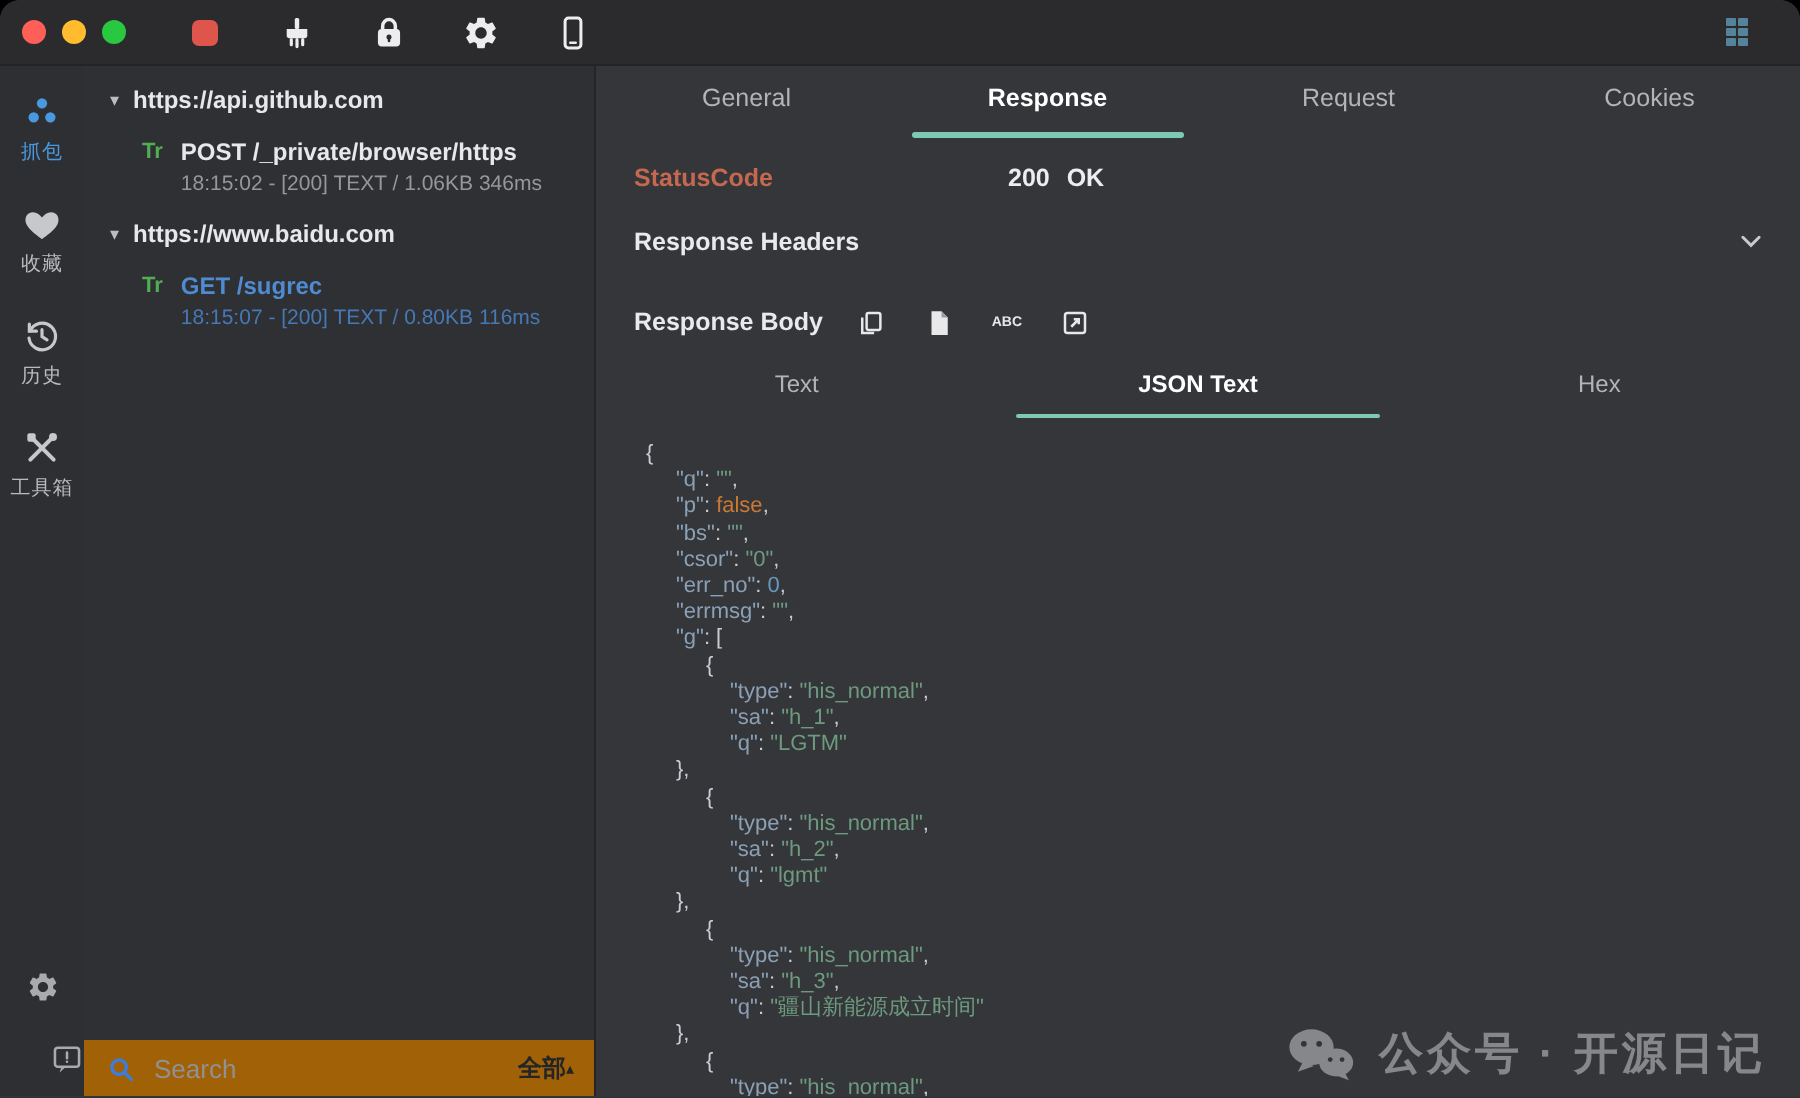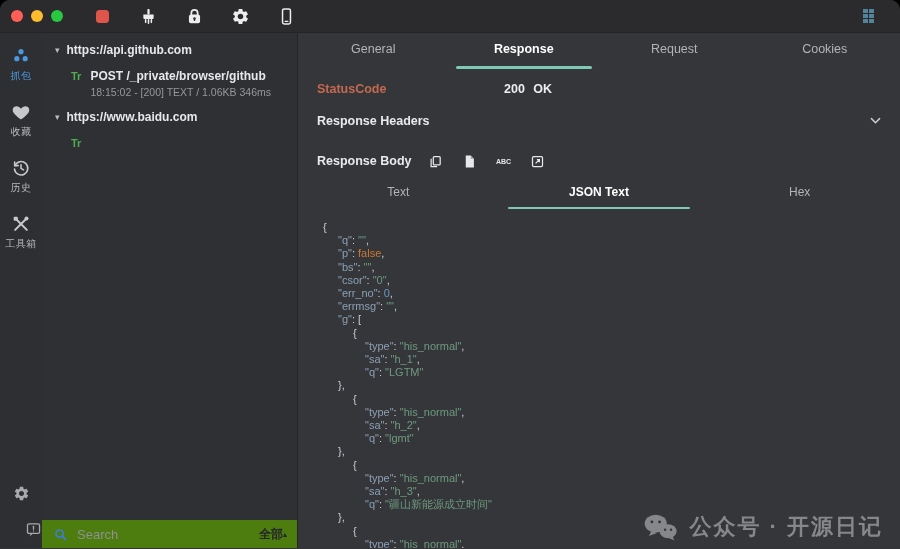--- a/index.html
+++ b/index.html
@@ -33,21 +33,21 @@
   .domain-row { display:flex; align-items:center; gap:7px; padding:10px 8px 2px 13px; cursor:pointer; }
   .caret { color:#bcbdc0; font-size:9px; line-height:1; }
   .domain-label { font-size:12px; font-weight:600; color:#e7e8ea; }
   .req-row { display:flex; gap:9px; padding:11px 8px 2px 29px; cursor:pointer; }
   .tr-badge { color:#4fae52; font-size:11px; font-weight:700; line-height:13px; }
   .req-title { font-size:12px; font-weight:600; color:#e7e8ea; line-height:13px; }
   .req-meta { font-size:10.5px; color:#96979a; margin-top:3px; }
   .req-row.selected .req-title { color:#4e8bd1; }
   .req-row.selected .req-meta { color:#4678b5; }
 
-  .searchbar { position:absolute; bottom:0; left:0; width:100%; height:28px; background:#4d7c0f; display:flex; align-items:center; padding:0 10px 0 11px; }
+  .searchbar { position:absolute; bottom:0; left:0; width:100%; height:28px; background:#a16207; display:flex; align-items:center; padding:0 10px 0 11px; }
   .search-ic { width:15px; height:15px; }
   .searchbar input { flex:1; background:transparent; border:none; outline:none; margin-left:9px; font-size:13px; color:#d7d8da; font-family:inherit; }
   .searchbar input::placeholder { color:#8f9194; }
   .filter { display:flex; align-items:center; gap:0; cursor:pointer; }
   .filter .f-lbl { font-size:12px; font-weight:700; color:#232528; }
   .filter .f-caret { font-size:8px; color:#232528; }
 
   
   .detail { flex:1; background:#35363a; display:flex; flex-direction:column; }
   .tabs-row { display:flex; padding-top:9px; }
@@ -182,30 +182,34 @@
     </nav>
 
     <section class="listpanel">
       <div class="domain-row">
         <span class="caret">▾</span>
         <span class="domain-label">https://api.github.com</span>
       </div>
       <div class="req-row">
         <span class="tr-badge">Tr</span>
         <div>
-          <div class="req-title">POST /_private/browser/github</div>
+          <div class="req-title">POST /_private/browser/https</div>
           <div class="req-meta">18:15:02 - [200] TEXT / 1.06KB 346ms</div>
         </div>
       </div>
       <div class="domain-row">
         <span class="caret">▾</span>
         <span class="domain-label">https://www.baidu.com</span>
       </div>
       <div class="req-row selected">
         <span class="tr-badge">Tr</span>
+        <div>
+          <div class="req-title">GET /sugrec</div>
+          <div class="req-meta">18:15:07 - [200] TEXT / 0.80KB 116ms</div>
+        </div>
       </div>
 
       <div class="searchbar">
         <svg class="search-ic" viewBox="0 0 24 24" fill="none" stroke="#3b7de0" stroke-width="2.6">
           <circle cx="10.5" cy="10.5" r="5.8"></circle>
             <path d="M15 15l5.2 5.2" stroke-linecap="round"></path>
         </svg>
         <input type="text" placeholder="Search" style="">
         <span class="filter">
           <span class="f-lbl">全部</span>

